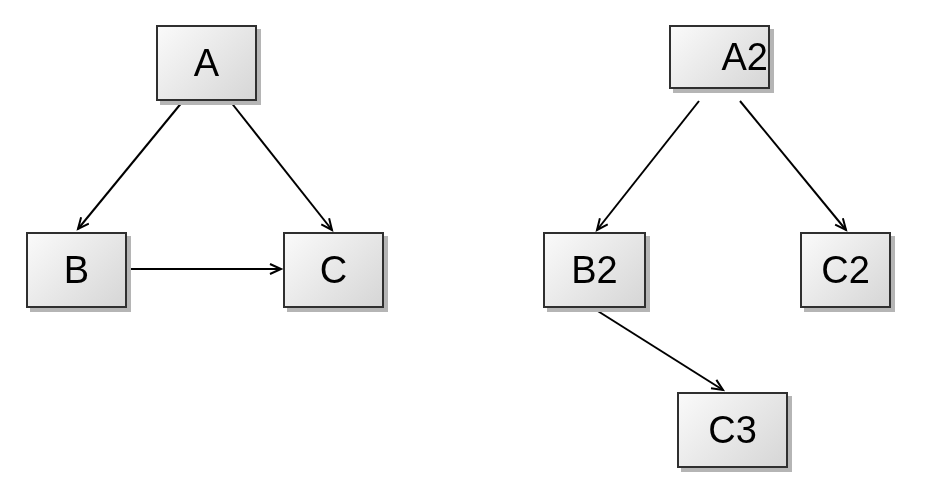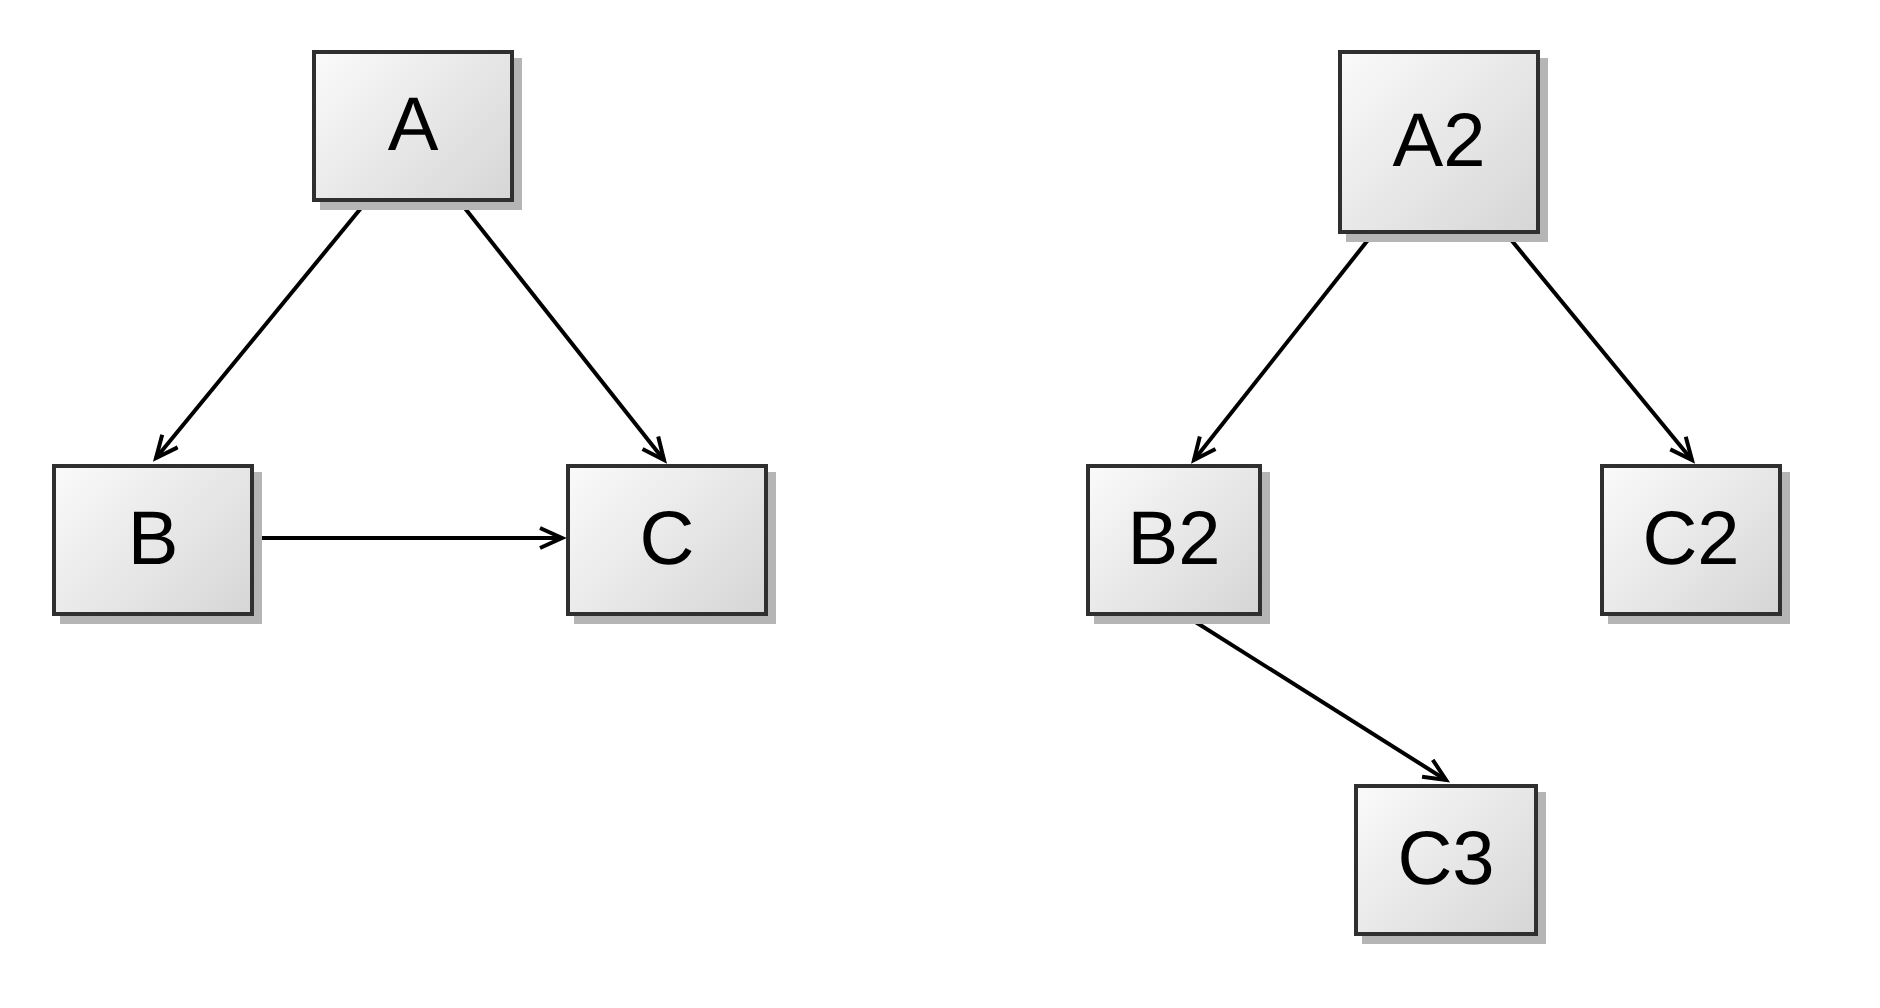--- a/index.html
+++ b/index.html
@@ -69,26 +69,26 @@
         <span class="node-label">A</span>
       </div>
       <div class="node" style="left: 26px; top: 232px; width: 101px; height: 76px;">
         <span class="node-label">B</span>
       </div>
       <div class="node" style="left: 283px; top: 232px; width: 101px; height: 76px;">
         <span class="node-label">C</span>
       </div>
     </div>
     <div>
-      <div class="node" style="left: 669px; top: 25px; width: 101px; height: 92px;">
+      <div class="node" style="left: 669px; top: 25px; width: 101px; height: 64px; justify-content: flex-end;">
         <span class="node-label">A2</span>
       </div>
-      <div class="node" style="left: 543px; top: 232px; width: 88px; height: 76px;">
+      <div class="node" style="left: 543px; top: 232px; width: 103px; height: 76px;">
         <span class="node-label">B2</span>
       </div>
       <div class="node" style="left: 800px; top: 232px; width: 91px; height: 76px;">
         <span class="node-label">C2</span>
       </div>
-      <div class="node" style="left: 677px; top: 392px; width: 92px; height: 76px;">
+      <div class="node" style="left: 677px; top: 392px; width: 111px; height: 76px;">
         <span class="node-label">C3</span>
       </div>
     </div>
   </div>
 
 </body></html>

